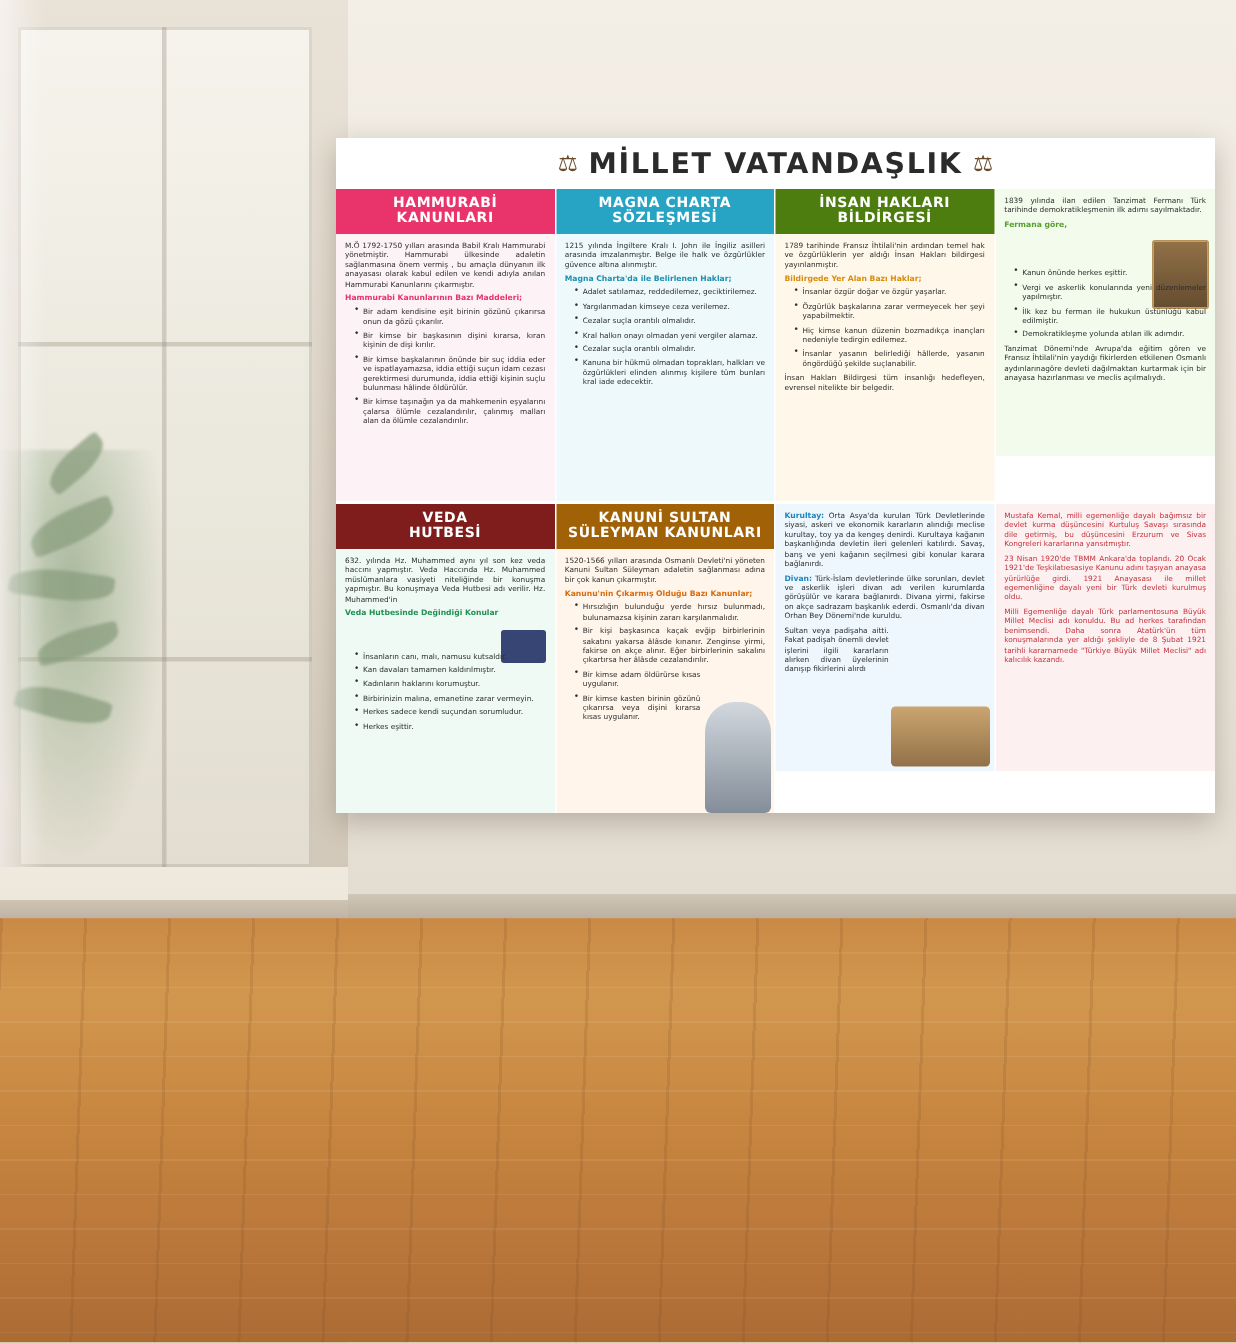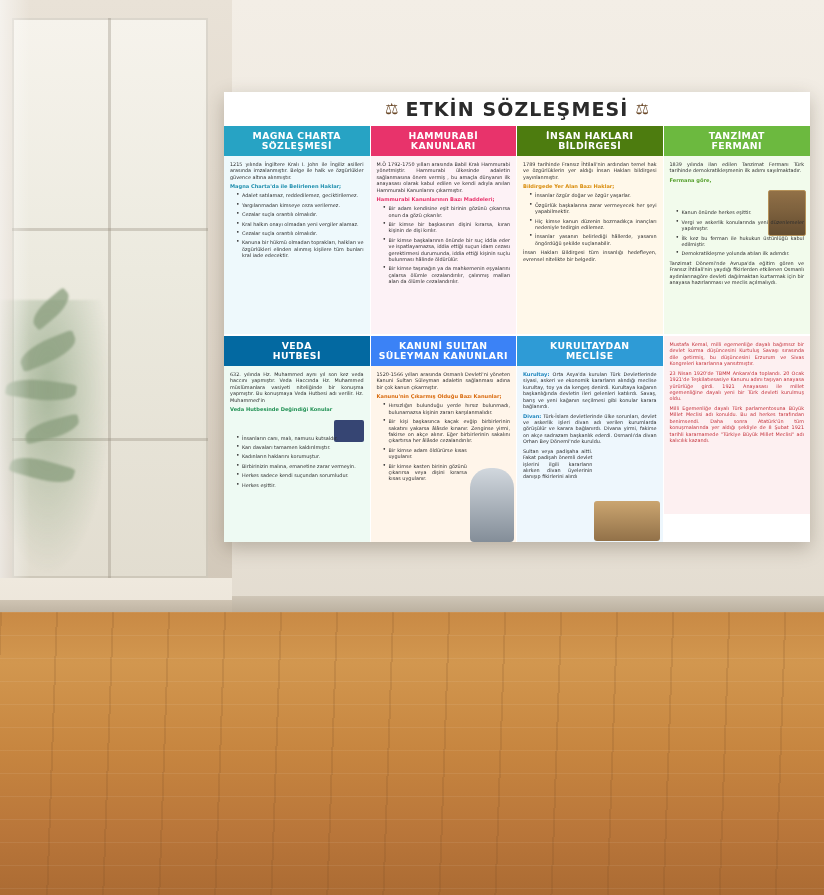--- a/index.html
+++ b/index.html
@@ -103,24 +103,24 @@
   .c-hammurabi .sub{color:#e8336b;}
   .c-magna .hd{background:#27a3c4;}
   .c-magna .body{background:#eef9fc;}
   .c-magna .sub{color:#1f8fae;}
   .c-insan .hd{background:#4d7c0f;}
   .c-insan .body{background:#fff8ea;}
   .c-insan .sub{color:#d98c0b;}
   .c-tanzimat .hd{background:#6cb93f;}
   .c-tanzimat .body{background:#f2fbec;}
   .c-tanzimat .sub{color:#57a02f;}
-  .c-veda .hd{background:#0369a1;}
+  .c-veda .hd{background:#7f1d1d;}
   .c-veda .body{background:#eefaf3;}
   .c-veda .sub{color:#219154;}
-  .c-kanuni .hd{background:#3b82f6;}
+  .c-kanuni .hd{background:#a16207;}
   .c-kanuni .body{background:#fff5ea;}
   .c-kanuni .sub{color:#d96a0d;}
   .c-kurultay .hd{background:#2e9bd6;}
   .c-kurultay .body{background:#eef7fd;}
   .c-kurultay .sub{color:#1f86bd;}
   .c-tbmm .hd{background:#e0333d;}
   .c-tbmm .body{background:#fdf0f1;}
   .c-tbmm .body p{color:#c4323c;}
   .divider{height:2px;background:#fff;width:586px;}
   .ill-sq{position:absolute;border-radius:2px;}
@@ -147,73 +147,72 @@
   <div class="floor-left"></div>
   <div class="floor-edge"></div>
   <div class="base"></div>
   <div class="floor"></div>
 </div>
 
 <div id="poster">
 
   <div class="p-title-bar">
     <span class="t-ico">⚖</span>
-    <span class="p-title">ETKİN SÖZLEŞMESİ</span>
+    <span class="p-title">MİLLET VATANDAŞLIK</span>
     <span class="t-ico">⚖</span>
   </div>
 
   <div class="grid row1">
+
+    <div class="card c-hammurabi">
+      <div class="hd">HAMMURABİ<br>KANUNLARI</div>
+      <div class="body">
+        <p>M.Ö 1792-1750 yılları arasında Babil Kralı Hammurabi yönetmiştir. Hammurabi ülkesinde adaletin sağlanmasına önem vermiş , bu amaçla dünyanın ilk anayasası olarak kabul edilen ve kendi adıyla anılan Hammurabi Kanunlarını çıkarmıştır.</p>
+        <span class="sub">Hammurabi Kanunlarının Bazı Maddeleri;</span>
+        <ul>
+          <li>Bir adam kendisine eşit birinin gözünü çıkarırsa onun da gözü çıkarılır.</li>
+          <li>Bir kimse bir başkasının dişini kırarsa, kıran kişinin de dişi kırılır.</li>
+          <li>Bir kimse başkalarının önünde bir suç iddia eder ve ispatlayamazsa, iddia ettiği suçun idam cezası gerektirmesi durumunda, iddia ettiği kişinin suçlu bulunması hâlinde öldürülür.</li>
+          <li>Bir kimse taşınağın ya da mahkemenin eşyalarını çalarsa ölümle cezalandırılır, çalınmış malları alan da ölümle cezalandırılır.</li>
+        </ul>
+      </div>
+    </div>
 
     <div class="card c-magna">
       <div class="hd">MAGNA CHARTA<br>SÖZLEŞMESİ</div>
       <div class="body">
         <p>1215 yılında İngiltere Kralı I. John ile İngiliz asilleri arasında imzalanmıştır. Belge ile halk ve özgürlükler güvence altına alınmıştır.</p>
         <span class="sub">Magna Charta'da ile Belirlenen Haklar;</span>
         <ul>
           <li>Adalet satılamaz, reddedilemez, geciktirilemez.</li>
           <li>Yargılanmadan kimseye ceza verilemez.</li>
           <li>Cezalar suçla orantılı olmalıdır.</li>
           <li>Kral halkın onayı olmadan yeni vergiler alamaz.</li>
           <li>Cezalar suçla orantılı olmalıdır.</li>
           <li>Kanuna bir hükmü olmadan toprakları, halkları ve özgürlükleri elinden alınmış kişilere tüm bunları kral iade edecektir.</li>
         </ul>
       </div>
     </div>
 
-    <div class="card c-hammurabi">
-      <div class="hd">HAMMURABİ<br>KANUNLARI</div>
-      <div class="body">
-        <p>M.Ö 1792-1750 yılları arasında Babil Kralı Hammurabi yönetmiştir. Hammurabi ülkesinde adaletin sağlanmasına önem vermiş , bu amaçla dünyanın ilk anayasası olarak kabul edilen ve kendi adıyla anılan Hammurabi Kanunlarını çıkarmıştır.</p>
-        <span class="sub">Hammurabi Kanunlarının Bazı Maddeleri;</span>
-        <ul>
-          <li>Bir adam kendisine eşit birinin gözünü çıkarırsa onun da gözü çıkarılır.</li>
-          <li>Bir kimse bir başkasının dişini kırarsa, kıran kişinin de dişi kırılır.</li>
-          <li>Bir kimse başkalarının önünde bir suç iddia eder ve ispatlayamazsa, iddia ettiği suçun idam cezası gerektirmesi durumunda, iddia ettiği kişinin suçlu bulunması hâlinde öldürülür.</li>
-          <li>Bir kimse taşınağın ya da mahkemenin eşyalarını çalarsa ölümle cezalandırılır, çalınmış malları alan da ölümle cezalandırılır.</li>
-        </ul>
-      </div>
-    </div>
-
     <div class="card c-insan">
       <div class="hd">İNSAN HAKLARI<br>BİLDİRGESİ</div>
       <div class="body">
         <p>1789 tarihinde Fransız İhtilali'nin ardından temel hak ve özgürlüklerin yer aldığı İnsan Hakları bildirgesi yayınlanmıştır.</p>
         <span class="sub">Bildirgede Yer Alan Bazı Haklar;</span>
         <ul>
           <li>İnsanlar özgür doğar ve özgür yaşarlar.</li>
           <li>Özgürlük başkalarına zarar vermeyecek her şeyi yapabilmektir.</li>
           <li>Hiç kimse kanun düzenin bozmadıkça inançları nedeniyle tedirgin edilemez.</li>
           <li>İnsanlar yasanın belirlediği hâllerde, yasanın öngördüğü şekilde suçlanabilir.</li>
         </ul>
         <p style="margin-top:3px;">İnsan Hakları Bildirgesi tüm insanlığı hedefleyen, evrensel nitelikte bir belgedir.</p>
       </div>
     </div>
 
     <div class="card c-tanzimat">
-      <div class="hd">TANZİMAT<br>FERMANI</div>
       <div class="body">
         <p>1839 yılında ilan edilen Tanzimat Fermanı Türk tarihinde demokratikleşmenin ilk adımı sayılmaktadır.</p>
         <span class="sub">Fermana göre,</span>
         <div class="ill" style="right:4px;top:34px;width:36px;height:44px;border:1px solid #b38d52;background:linear-gradient(180deg,#8d6a3f,#5d4427);border-radius:2px;"></div>
         <ul style="margin-top:26px;">
           <li>Kanun önünde herkes eşittir.</li>
           <li>Vergi ve askerlik konularında yeni düzenlemeler yapılmıştır.</li>
           <li>İlk kez bu ferman ile hukukun üstünlüğü kabul edilmiştir.</li>
           <li>Demokratikleşme yolunda atılan ilk adımdır.</li>
         </ul>
@@ -252,21 +251,20 @@
         <ul>
           <li>Hırsızlığın bulunduğu yerde hırsız bulunmadı, bulunamazsa kişinin zararı karşılanmalıdır.</li>
           <li>Bir kişi başkasınca kaçak evğip birbirlerinin sakatını yakarsa âlâsde kınanır. Zenginse yirmi, fakirse on akçe alınır. Eğer birbirlerinin sakalını çıkartırsa her âlâsde cezalandırılır.</li>
           <li style="width:62%;">Bir kimse adam öldürürse kısas uygulanır.</li>
           <li style="width:62%;">Bir kimse kasten birinin gözünü çıkarırsa veya dişini kırarsa kısas uygulanır.</li>
         </ul>
       </div>
     </div>
 
     <div class="card c-kurultay">
-      <div class="hd">KURULTAYDAN<br>MECLİSE</div>
       <div class="body">
         <p>
           <span class="sub" style="display:inline;">Kurultay:</span>
           <span>Orta Asya'da kurulan Türk Devletlerinde siyasi, askeri ve ekonomik kararların alındığı meclise kurultay, toy ya da kengeş denirdi. Kurultaya kağanın başkanlığında devletin ileri gelenleri katılırdı. Savaş, barış ve yeni kağanın seçilmesi gibi konular karara bağlanırdı.</span>
         </p>
         <p>
           <span class="sub" style="display:inline;">Divan:</span>
           <span>Türk-İslam devletlerinde ülke sorunları, devlet ve askerlik işleri divan adı verilen kurumlarda görüşülür ve karara bağlanırdı. Divana yirmi, fakirse on akçe sadrazam başkanlık ederdi. Osmanlı'da divan Orhan Bey Dönemi'nde kuruldu.</span>
         </p>
         <div class="ill" style="right:3px;bottom:3px;width:66px;height:40px;background:linear-gradient(180deg,#c9a169,#8d6a3f);border-radius:3px;"></div>

